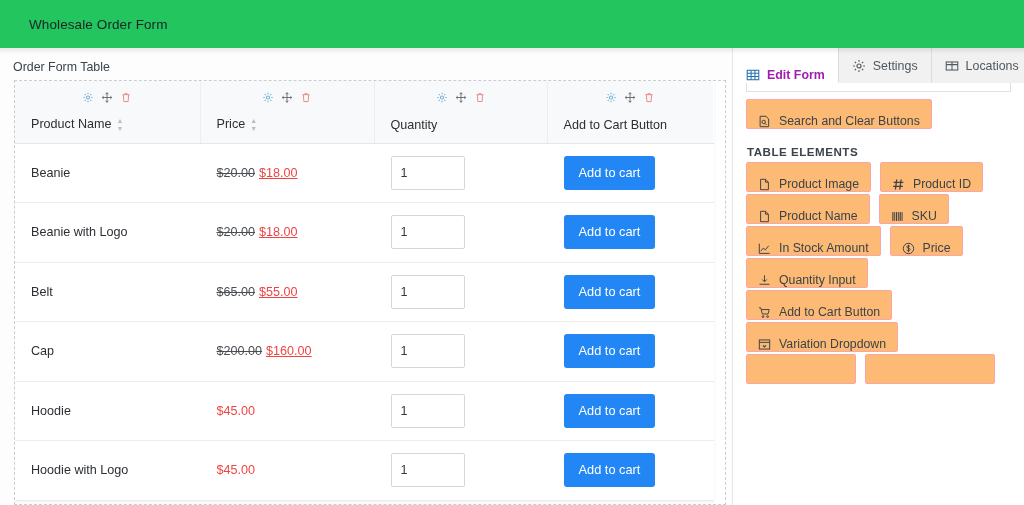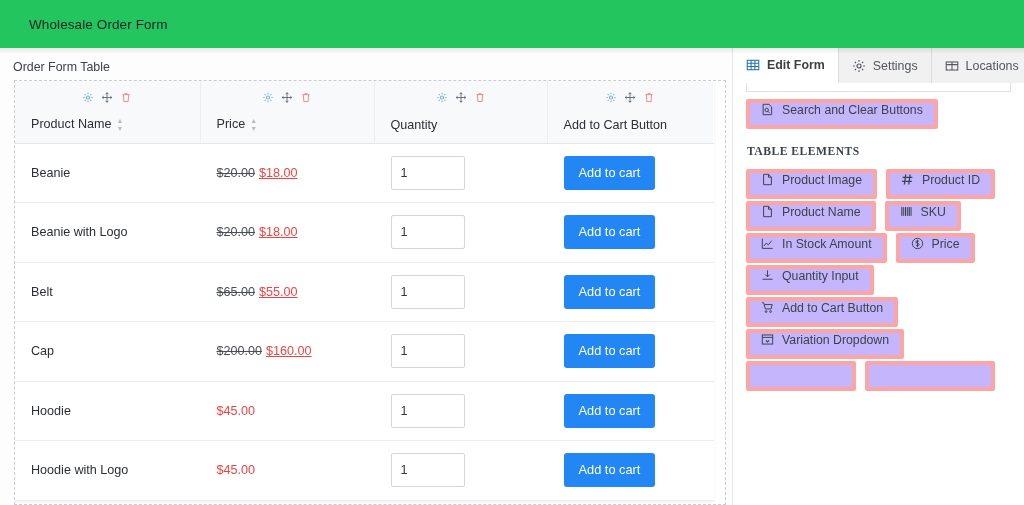--- a/index.html
+++ b/index.html
@@ -133,46 +133,47 @@
   }
   .tab {
     display: flex; align-items: center; gap: 7px;
     padding: 0 13px; height: 35px;
     font-size: 12.4px; color: #50575e;
     border-right: 1px solid #dcdcdc;
     background: #f1f1f1;
     cursor: pointer; white-space: nowrap;
   }
   .tab.active {
-    background: #ffffff; color: #404040;
+    background: #ffffff; color: #a21caf;
     border-bottom: 1px solid #ffffff;
     margin-bottom: -1px;
+    align-items: flex-end;
   }
   .tab .ticon { width: 14px; height: 14px; display: block; color: #50575e; }
   .tab.active .ticon { color: #2271b1; }
   .tab.active .tlabel { font-weight: bold; }
 
   .panel { padding: 0 13px; position: relative; }
   .cut-top {
     height: 9px; margin: 0 0 0 0;
     border: 1px solid #e0e0e0; border-top: none;
     border-bottom-color: #e0e0e0;
   }
   .elem-btn {
-    display: inline-flex; align-items: flex-start; gap: 8px;
+    display: inline-flex; align-items: flex-end; gap: 8px;
     height: 30px; padding: 0 11px;
-    border: 4px solid #fca5a5; background: #c4b5fd;
+    border: 1px solid #fca5a5; background: #fdba74;
     font-size: 12.3px; color: #3c434a;
     border-radius: 2px; cursor: pointer; white-space: nowrap;
     vertical-align: top;
   }
   .elem-btn .eicon { width: 13px; height: 13px; display: block; color: #3c434a; flex: none; }
   .group-title {
     font-size: 11.6px; color: #3c434a; letter-spacing: .5px;
-    margin: 16px 0 11px 1px; font-weight: bold; font-family: Liberation Serif, serif;
+    margin: 16px 0 4px 1px; font-weight: bold;
   }
   .btn-row { display: flex; gap: 9px; margin-bottom: 2px; }
   .single-row { margin-bottom: 9px; }
 </style>
 </head>
 <body>
 
 <div class="topbar">
   <div class="title">Wholesale Order Form</div>
 </div>

